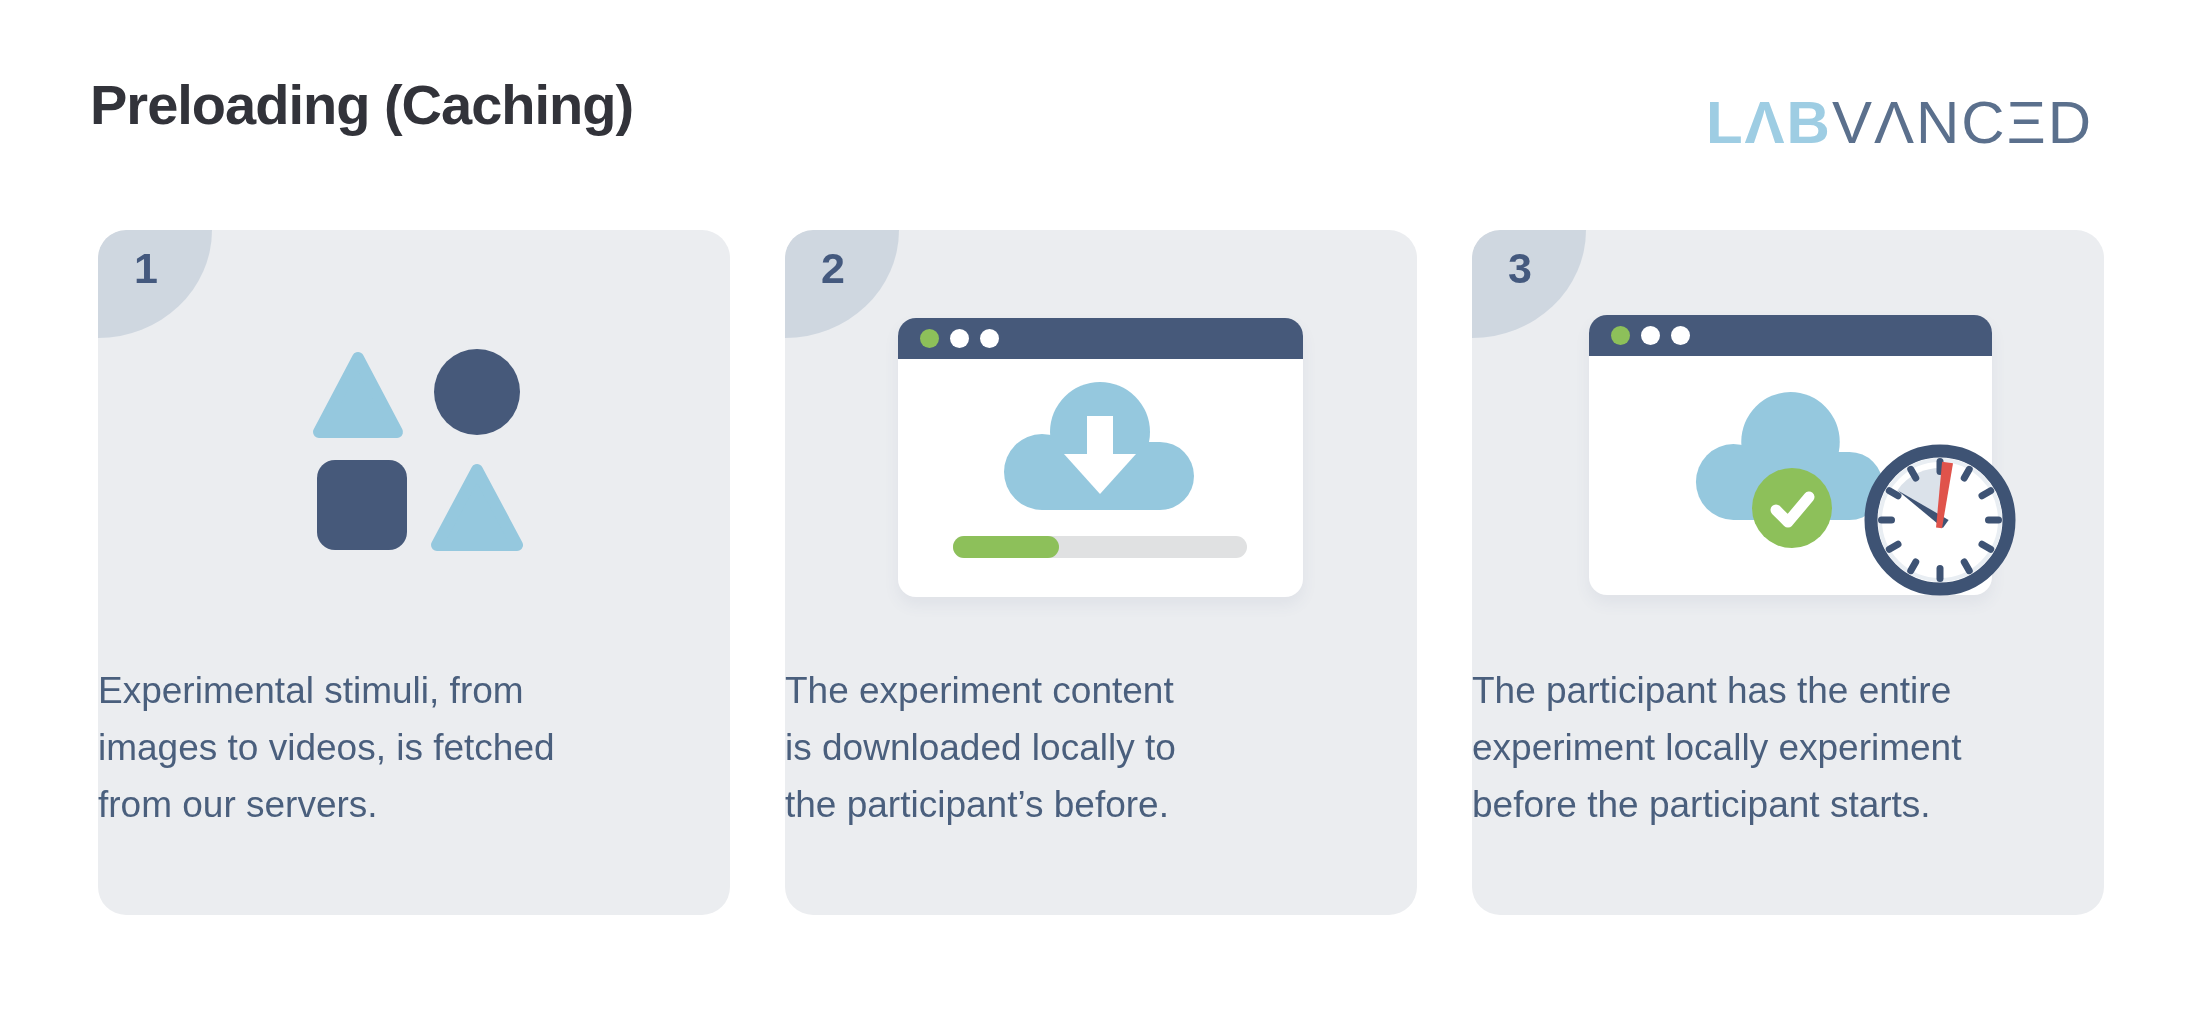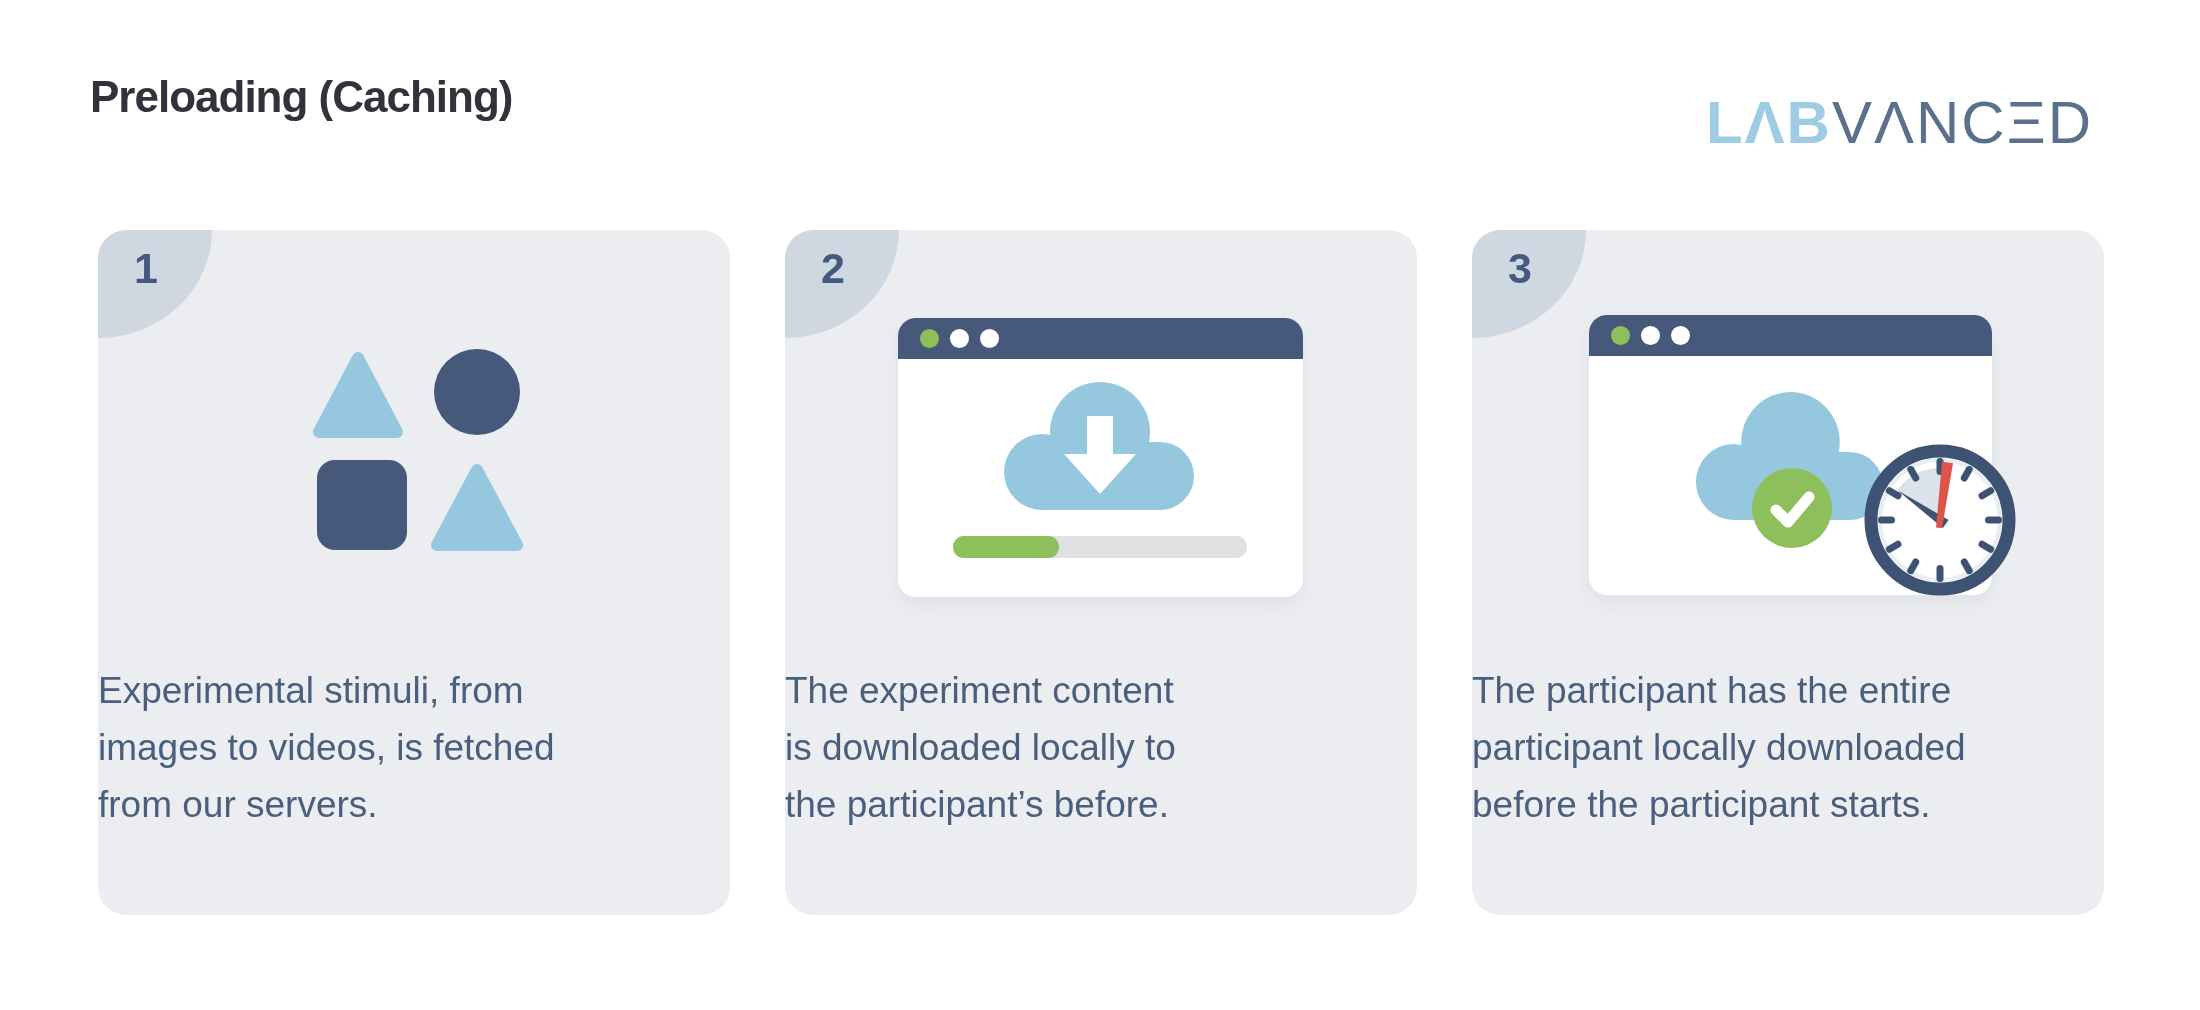--- a/index.html
+++ b/index.html
@@ -3,21 +3,21 @@
 <meta charset="utf-8">
 <style>
   html,body{margin:0;padding:0;}
   body{
     width:2200px;height:1010px;background:#ffffff;position:relative;overflow:hidden;
     font-family:"Liberation Sans","DejaVu Sans",sans-serif;
   }
   
   .title{
     position:absolute;left:90px;top:72px;
-    font-size:44px;font-weight:700;letter-spacing:-1px;color:#32333a;
+    font-size:56px;font-weight:700;letter-spacing:-1px;color:#32333a;
   }
   .logo{
     position:absolute;right:107px;top:88px;
     font-size:60px;letter-spacing:2px;display:flex;align-items:baseline;
   }
   .logo .lab{color:#9ecde3;font-weight:700;}
   .logo .vanced{color:#5b708d;font-weight:300;text-align:right;}
   
   .cards{position:absolute;left:98px;top:230px;display:flex;gap:55px;}
   .card{
@@ -172,18 +172,18 @@
         <rect x="-3.5" y="-62" width="7" height="17" rx="3.5" transform="rotate(270)"></rect>
         <rect x="-3.5" y="-62" width="7" height="17" rx="3.5" transform="rotate(300)"></rect>
         <rect x="-3.5" y="-62" width="7" height="17" rx="3.5" transform="rotate(330)"></rect>
       </g>
       <polygon points="-5,7 5,7 0,-52" fill="#3e5374" transform="rotate(-55)"></polygon>
       <polygon points="-3,8 3,8 6,-58 -5,-58" fill="#e0534b" transform="rotate(7)"></polygon>
     </svg>
 
     <div class="caption">
       <span>The participant has the entire</span>
-      <span>participant locally downloaded</span>
+      <span>experiment locally experiment</span>
       <span>before the participant starts.</span>
     </div>
   </div>
 
 </div>
 
 </body></html>

